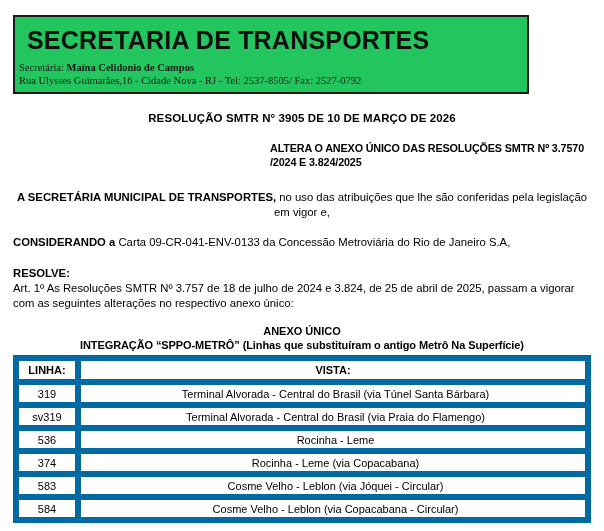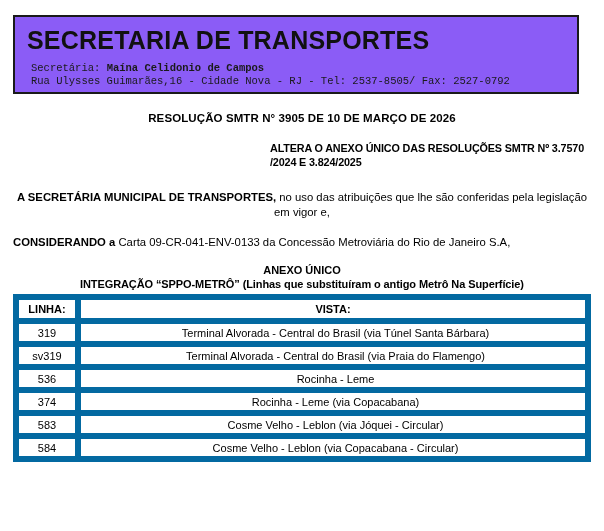--- a/index.html
+++ b/index.html
@@ -14,40 +14,40 @@
     color: #000000;
     overflow: hidden;
     position: relative;
   }
 
   
   .letterhead {
     position: absolute;
     left: 13px;
     top: 15px;
-    width: 566px;
+    width: 516px;
     height: 79px;
-    background: #8b5cf6;
+    background: #22c55e;
     border: 2px solid #1a1a1a;
     box-sizing: border-box;
   }
   .letterhead-title {
     font-family: "Liberation Sans", sans-serif;
     font-weight: bold;
     font-size: 25px;
     letter-spacing: 0.2px;
     line-height: 1;
     padding: 11px 0 0 12px;
     color: #111111;
   }
   .letterhead-sub {
-    font-family: Liberation Mono, monospace;
+    font-family: Liberation Serif, serif;
     font-size: 10.5px;
     line-height: 12.5px;
-    padding: 9px 0 0 16px;
+    padding: 9px 0 0 4px;
     color: #1a1a1a;
   }
   .letterhead-sub b { font-weight: bold; }
 
   
   .doc {
     position: absolute;
     left: 13px;
     top: 108px;
     width: 578px;
@@ -153,20 +153,24 @@
 
   <div class="para preamble">
     <b>A SECRETÁRIA MUNICIPAL DE TRANSPORTES,</b><span> no uso das atribuições que lhe são conferidas pela legislação em vigor e,</span>
   </div>
 
 
   <div class="para cons">
     <b>CONSIDERANDO a</b><span> Carta 09-CR-041-ENV-0133 da Concessão Metroviária do Rio de Janeiro S.A,</span>
   </div>
 
+  <div class="resolve-block">
+    <div class="resolve-label">RESOLVE:</div>
+    <div>Art. 1º As Resoluções SMTR Nº 3.757 de 18 de julho de 2024 e 3.824, de 25 de abril de 2025, passam a vigorar com as seguintes alterações no respectivo anexo único:</div>
+  </div>
 
   <div class="anexo-head">
     <div>ANEXO ÚNICO</div>
     <div class="line2">INTEGRAÇÃO “SPPO-METRÔ” (Linhas que substituíram o antigo Metrô Na Superfície)</div>
   </div>
 
   <table class="anexo">
     <thead>
       <tr>
         <th class="col-linha">LINHA:</th>

